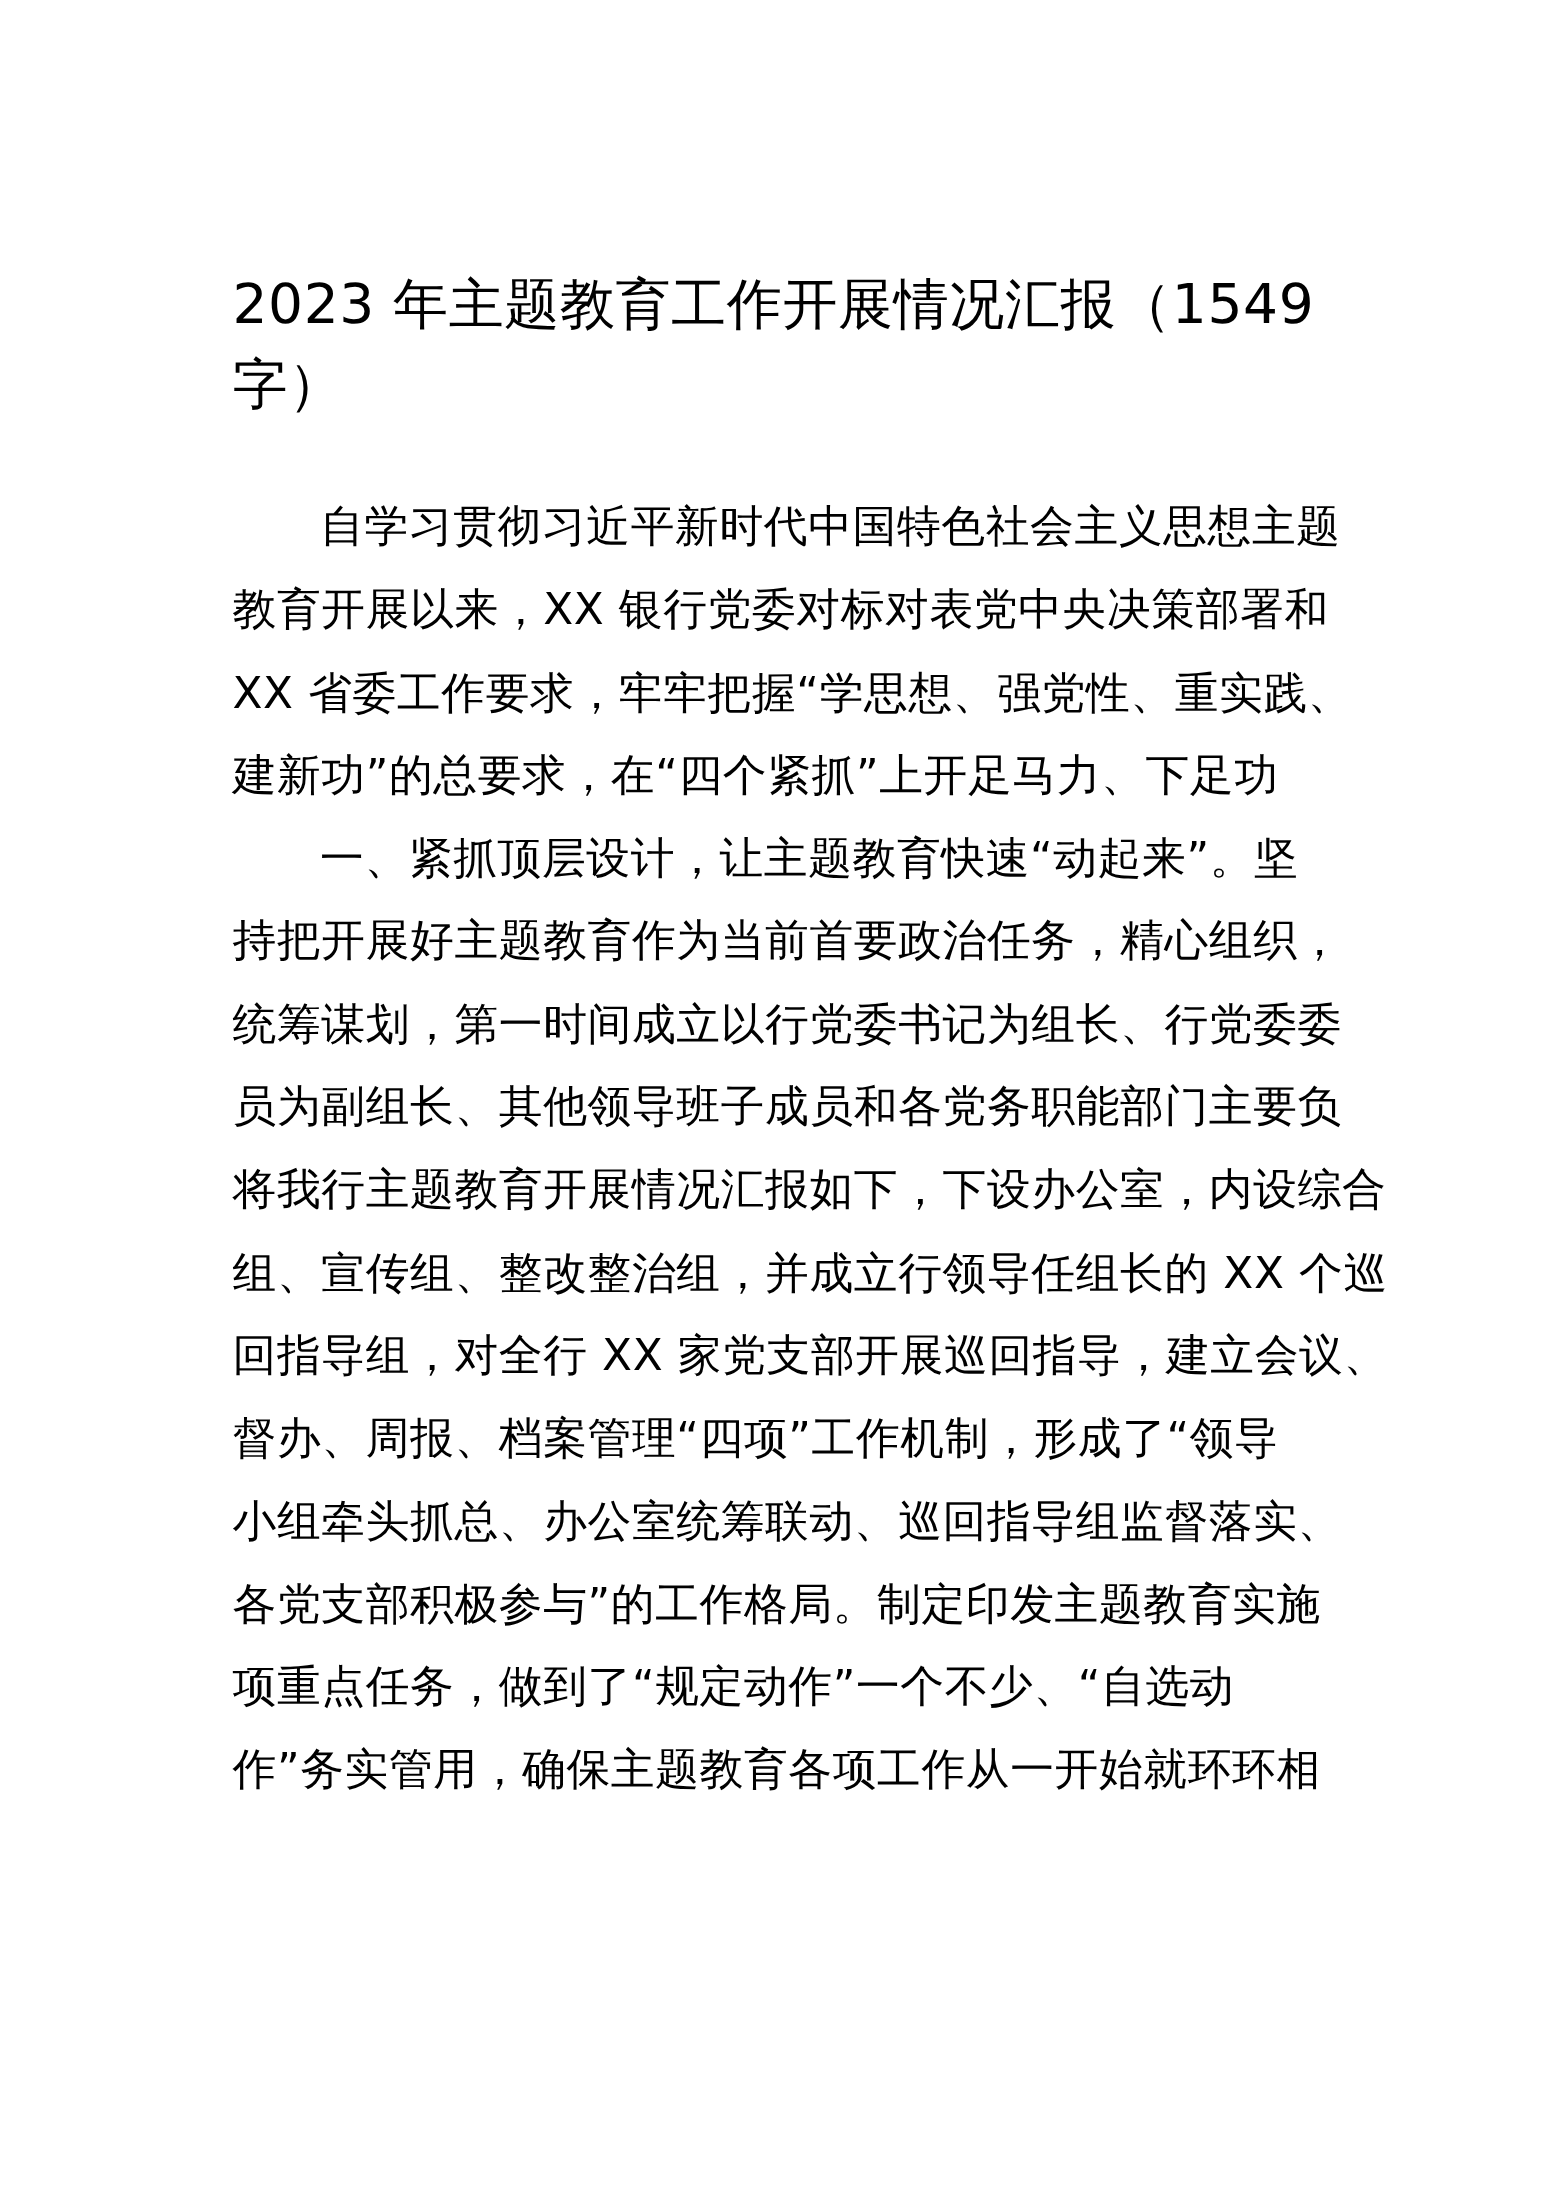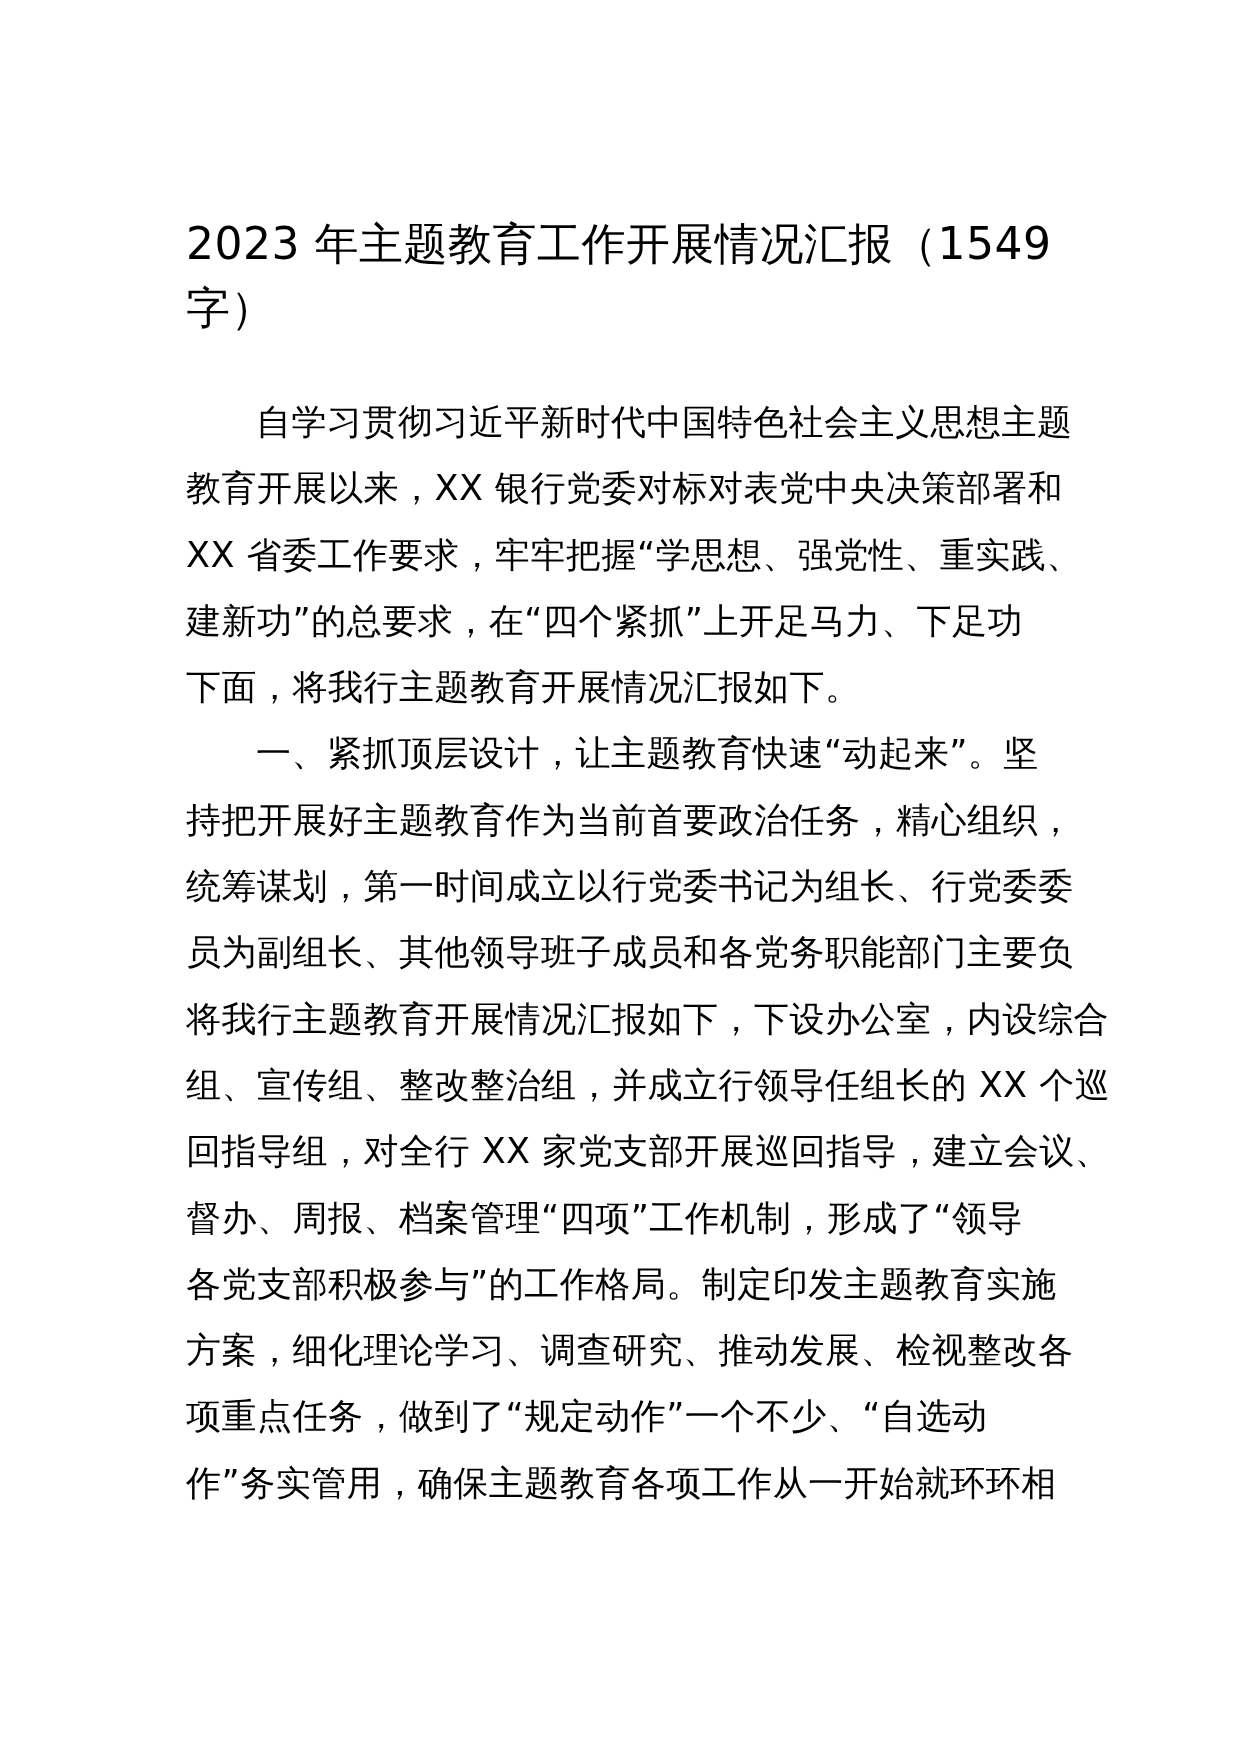--- a/index.html
+++ b/index.html
@@ -19,27 +19,26 @@
   <h1 class="title">
     <div>2023 年主题教育工作开展情况汇报（1549</div>
     <div>字）</div>
   </h1>
 
   <div class="body-text">
     <div class="line indent">自学习贯彻习近平新时代中国特色社会主义思想主题</div>
     <div class="line">教育开展以来，XX 银行党委对标对表党中央决策部署和</div>
     <div class="line">XX 省委工作要求，牢牢把握“学思想、强党性、重实践、</div>
     <div class="line">建新功”的总要求，在“四个紧抓”上开足马力、下足功</div>
-    <div class="line">下面，将我行主题教育开展情况汇报如下。</div>
     <div class="line indent">一、紧抓顶层设计，让主题教育快速“动起来”。坚</div>
     <div class="line">持把开展好主题教育作为当前首要政治任务，精心组织，</div>
     <div class="line">统筹谋划，第一时间成立以行党委书记为组长、行党委委</div>
     <div class="line">员为副组长、其他领导班子成员和各党务职能部门主要负</div>
     <div class="line">将我行主题教育开展情况汇报如下，下设办公室，内设综合</div>
     <div class="line">组、宣传组、整改整治组，并成立行领导任组长的 XX 个巡</div>
     <div class="line">回指导组，对全行 XX 家党支部开展巡回指导，建立会议、</div>
     <div class="line">督办、周报、档案管理“四项”工作机制，形成了“领导</div>
+    <div class="line">小组牵头抓总、办公室统筹联动、巡回指导组监督落实、</div>
     <div class="line">各党支部积极参与”的工作格局。制定印发主题教育实施</div>
-    <div class="line">方案，细化理论学习、调查研究、推动发展、检视整改各</div>
     <div class="line">项重点任务，做到了“规定动作”一个不少、“自选动</div>
     <div class="line">作”务实管用，确保主题教育各项工作从一开始就环环相</div>
   </div>
 </div>
 
 </body></html>

